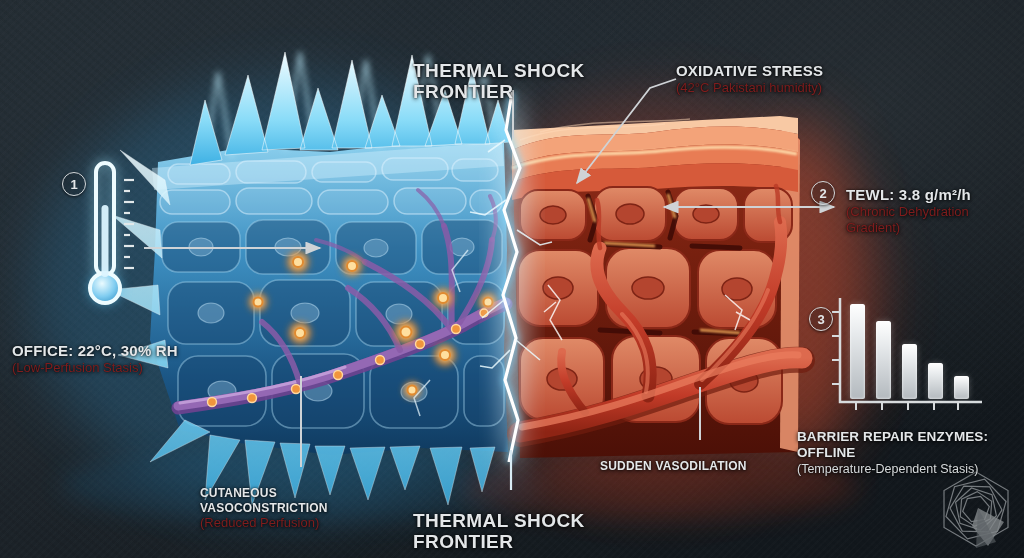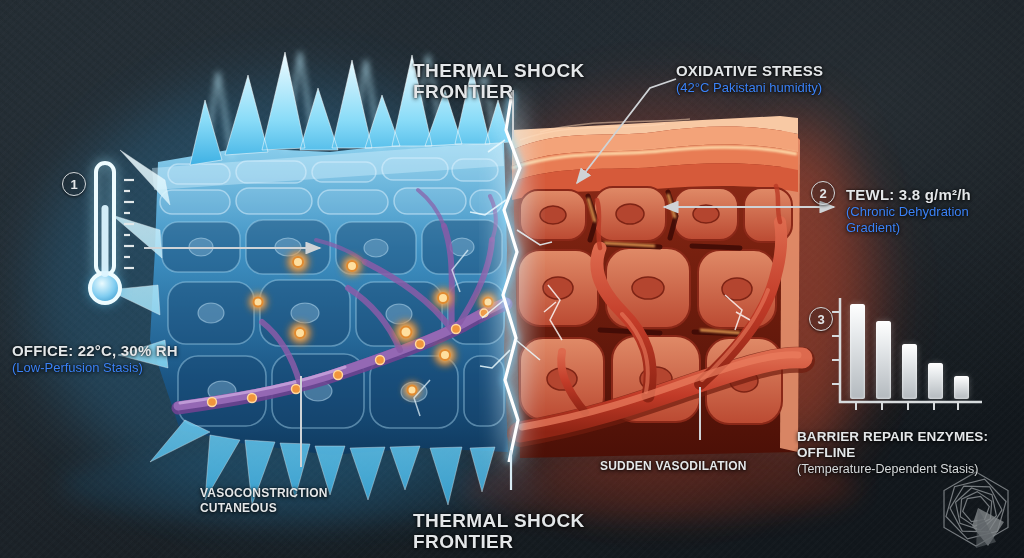--- a/index.html
+++ b/index.html
@@ -20,21 +20,21 @@
   svg.scene{position:absolute;left:0;top:0;z-index:2;}
   .lbl{
     position:absolute;z-index:5;color:#e4e7e9;
     text-shadow:0 1px 4px rgba(0,0,0,.9),0 0 2px rgba(0,0,0,.7);
     line-height:1.22;
   }
   .lbl.center{text-align:left;margin-top:15px;}
   .big{font-size:19px;font-weight:600;letter-spacing:.4px;line-height:21px;}
   .t1{font-size:15px;font-weight:600;letter-spacing:.2px;}
   .t1n{font-size:12px;font-weight:700;letter-spacing:.2px;}
-  .t2{font-size:13px;font-weight:400;color:#3b82f6;}
+  .t2{font-size:13px;font-weight:400;color:#7f1d1d;}
   .t2s{font-size:12.5px;font-weight:400;color:#d7dbdd;}
   .marker{
     position:absolute;z-index:6;width:22px;height:22px;border-radius:50%;
     border:1.5px solid #d3d7d9;color:#e3e6e8;font-size:13px;font-weight:600;
     display:flex;align-items:center;justify-content:center;
     background:rgba(16,20,24,.25);box-shadow:0 1px 3px rgba(0,0,0,.6);
   }
   
   .chart{position:absolute;left:846px;top:304px;width:130px;height:95px;z-index:5;
     display:flex;align-items:flex-end;gap:11px;padding-left:4px;}
@@ -371,22 +371,23 @@
     <div class="bar" style="height: 58%;"></div>
     <div class="bar" style="height: 38%;"></div>
     <div class="bar" style="height: 24%;"></div>
   </div>
 <div class="lbl center" style="left:797px;top:414px;width:230px;">
   <div style="font-size:13.5px;font-weight:700;letter-spacing:.1px;">BARRIER REPAIR ENZYMES: OFFLINE</div>
   <div class="t2s">(Temperature-Dependent Stasis)</div>
 </div>
 
 <div class="lbl center" style="left:200px;top:471px;width:200px;">
+  <div class="t1n">CUTANEOUS</div>
   <div class="t1n">VASOCONSTRICTION</div>
-  <div class="t1n">CUTANEOUS</div>
+  <div class="t2">(Reduced Perfusion)</div>
 </div>
 
 <div class="lbl center big" style="left:413px;top:495px;width:200px;">
   <div>THERMAL SHOCK</div>
   <div>FRONTIER</div>
 </div>
 
 <div class="lbl center" style="left:600px;top:444px;width:200px;">
   <div class="t1n">SUDDEN VASODILATION</div>
 </div>

